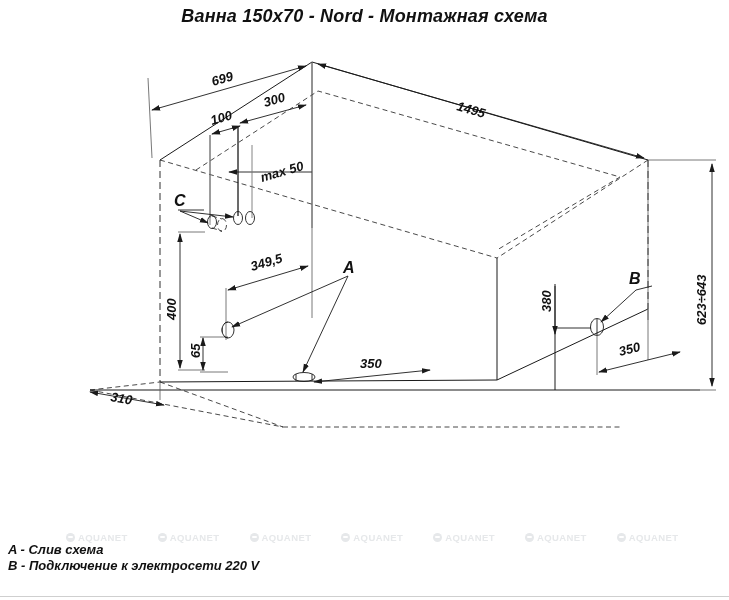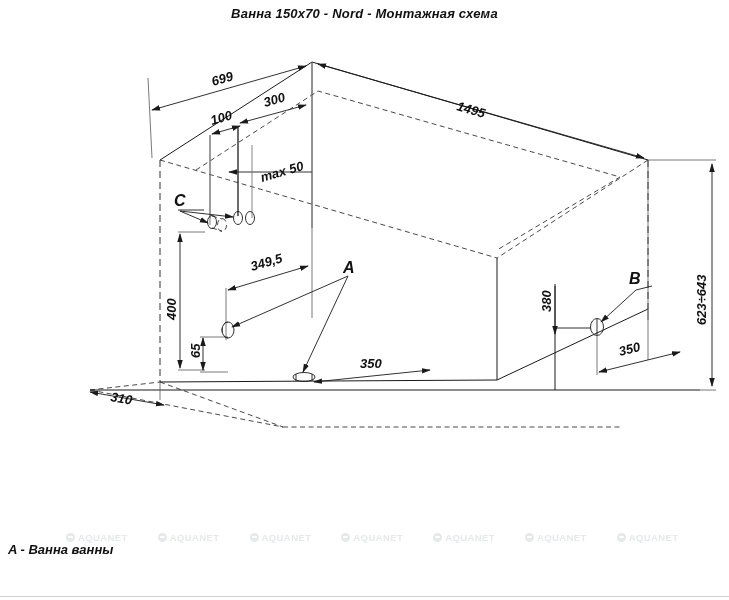--- a/index.html
+++ b/index.html
@@ -23,21 +23,21 @@
   }
   #title {
     position: absolute;
     top: 6px;
     left: 0;
     width: 729px;
     text-align: center;
     font-family: "Liberation Sans", sans-serif;
     font-style: italic;
     font-weight: bold;
-    font-size: 13px;
+    font-size: 18px;
     letter-spacing: 0.2px;
     color: #111;
     white-space: nowrap;
   }
   #drawing {
     position: absolute;
     top: 0;
     left: 0;
   }
   #watermarks {
@@ -318,18 +318,19 @@
       <span class="wm-dot"></span>
       <span>AQUANET</span>
     </div>
     <div class="wm" style="margin-left:30px;">
       <span class="wm-dot"></span>
       <span>AQUANET</span>
     </div>
   </div>
 
   <div id="legend">
-    <div>A - Ванна ванны</div>
+    <div>A - Слив схема</div>
+    <div>B - Подключение к электросети 220 V</div>
   </div>
 
   <div id="bottom-rule"></div>
 
 </div>
 
 </body></html>

